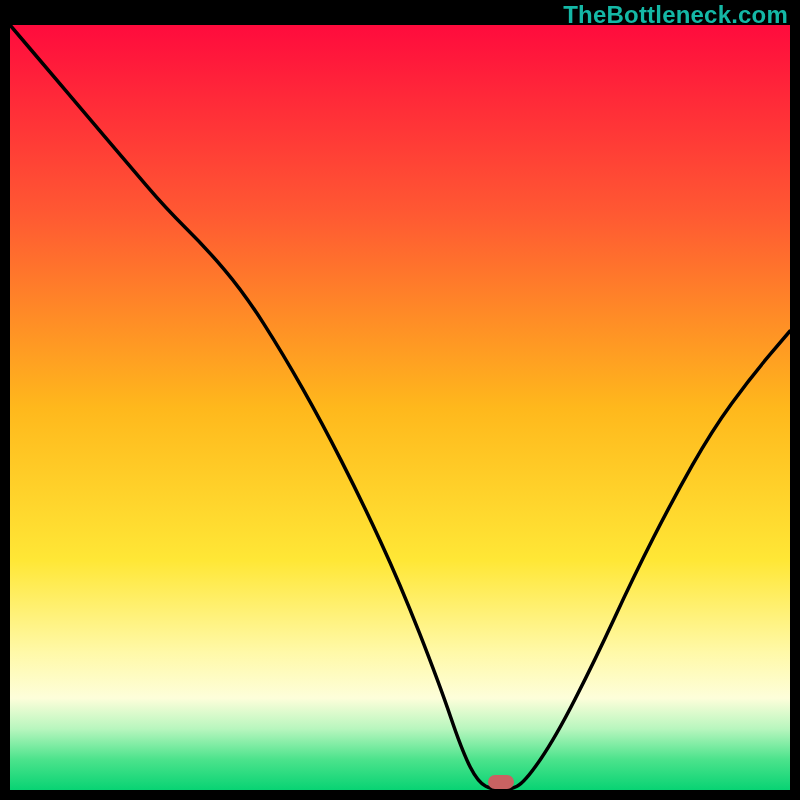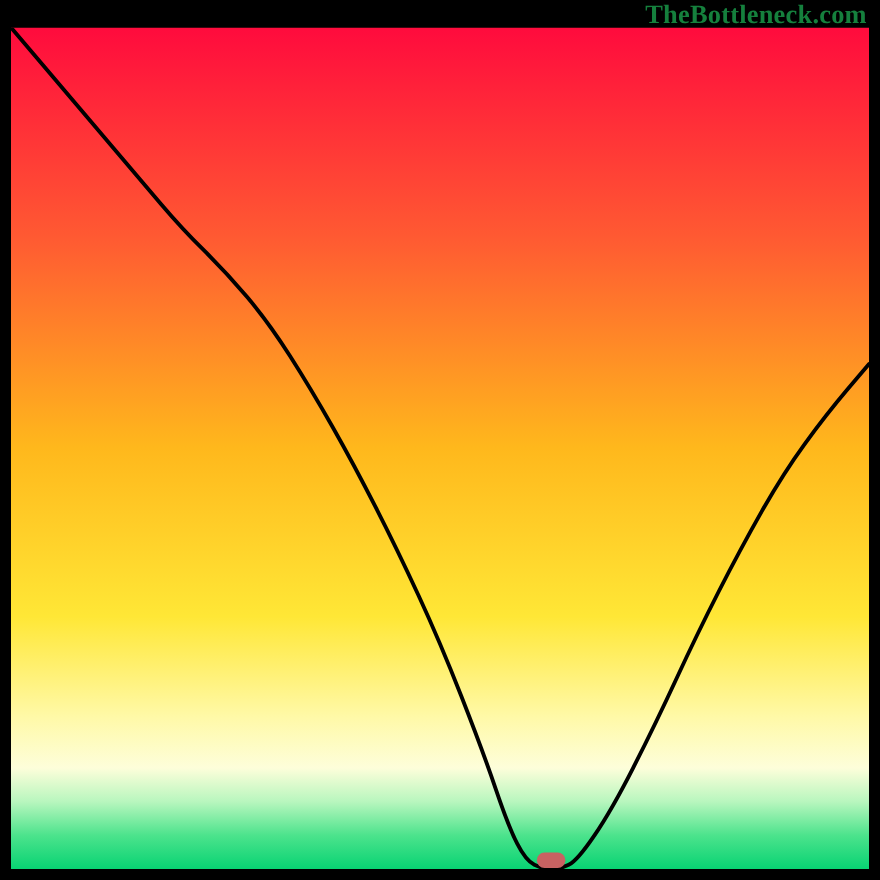--- a/index.html
+++ b/index.html
@@ -15,23 +15,23 @@
     left: 10px;
     top: 25px;
     width: 780px;
     height: 765px;
     background: #000;
   }
   .watermark {
     position: absolute;
     top: 1px;
     right: 12px;
-    font-family: Liberation Serif, serif;
+    font-family: Liberation Sans, sans-serif;
     font-size: 24px;
-    color: #15803d;
+    color: #14b8a6;
     font-weight: 600;
     letter-spacing: 0.2px;
   }
   .marker {
     position: absolute;
     width: 26px;
     height: 14px;
     border-radius: 7px;
     background: #c86262;
     transform: translate(-50%, -50%);

